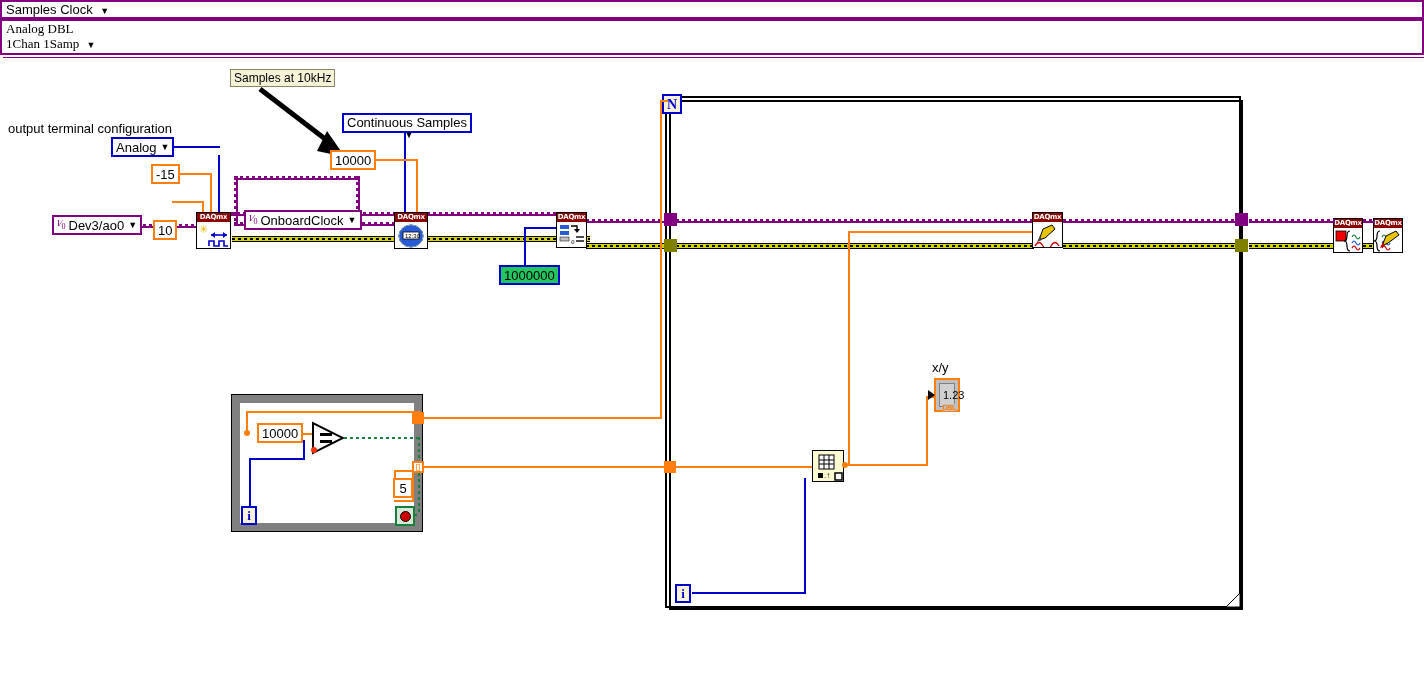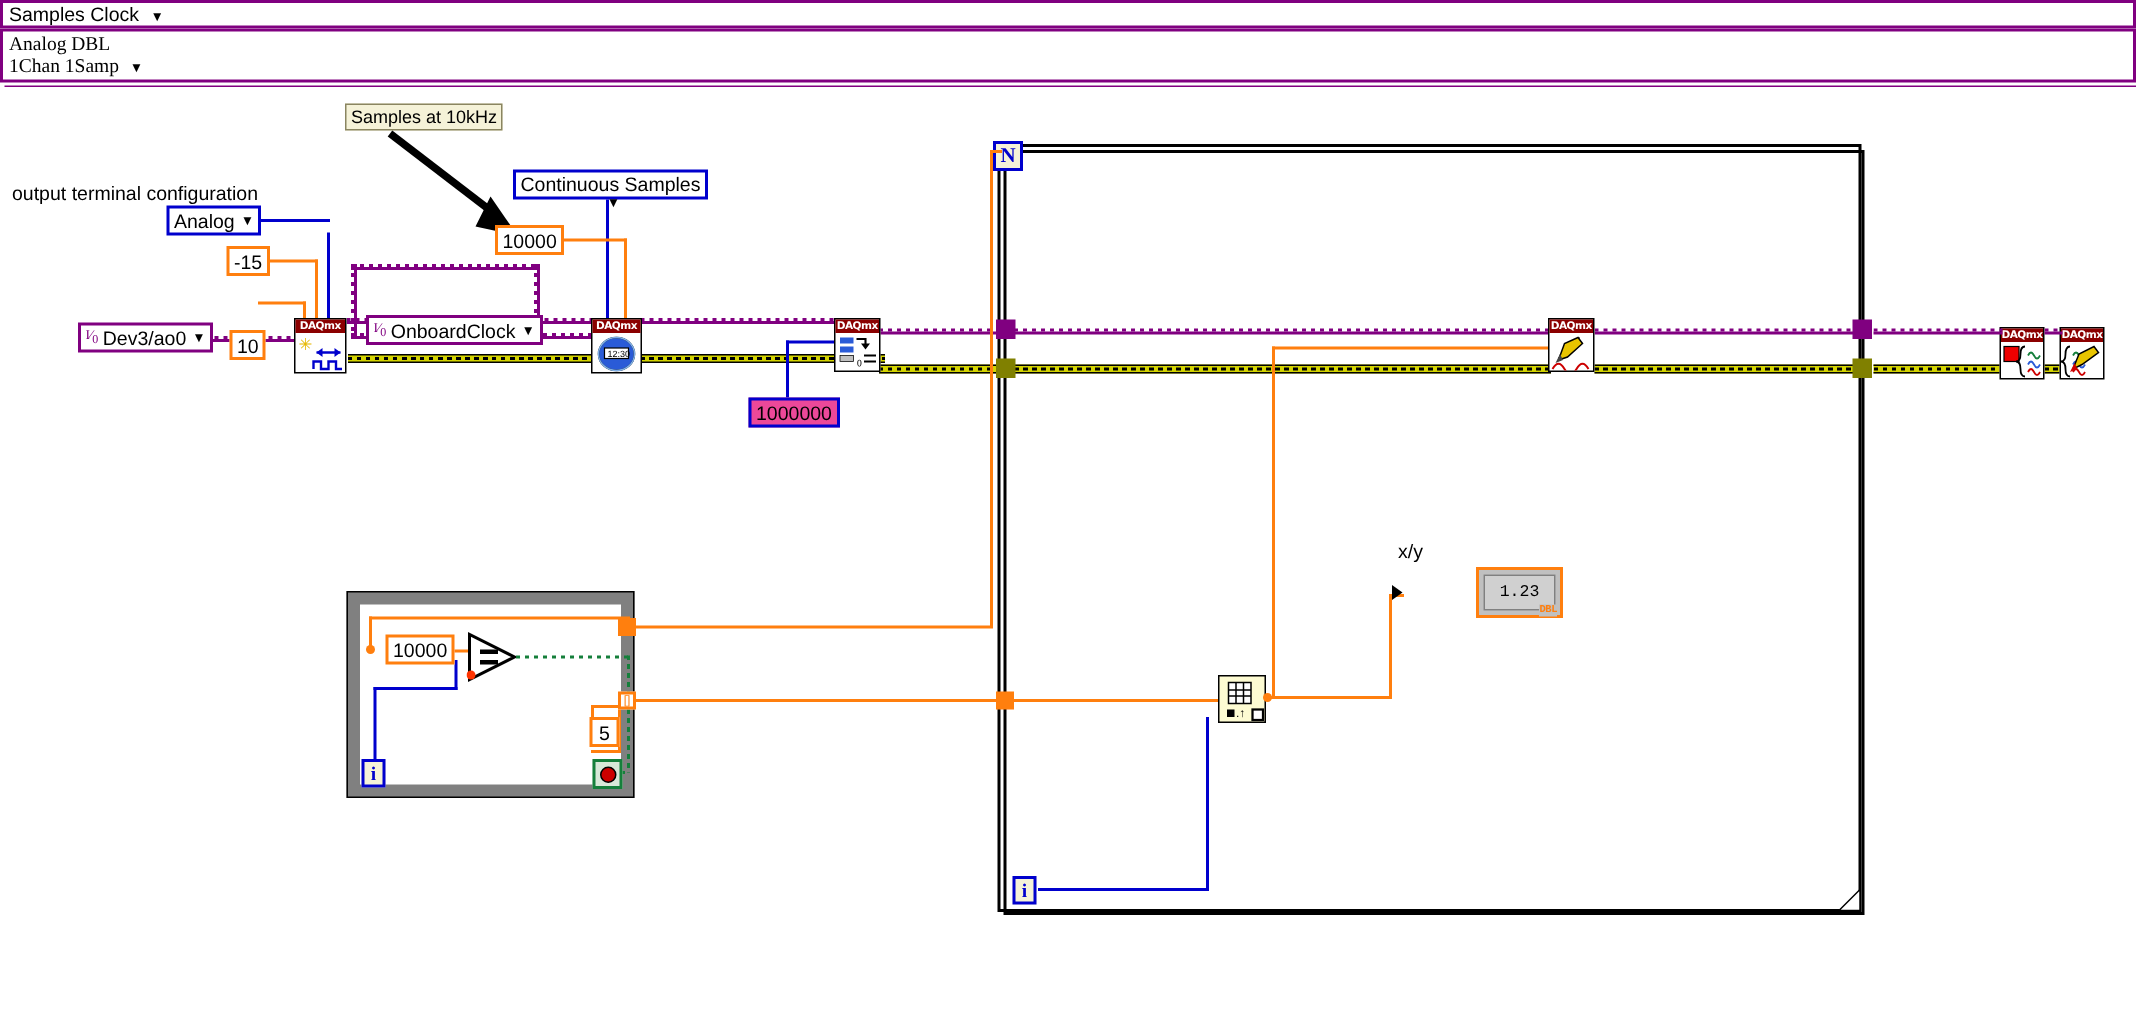--- a/index.html
+++ b/index.html
@@ -10,21 +10,21 @@
 
   
   .box{position:absolute;box-sizing:border-box;display:flex;align-items:center;
        background:#ffffff;white-space:nowrap;}
 
   
   .numconst{border:2px solid #ff7f0e;color:#000;font-size:13px;padding:0 3px;
             background:#fff;height:20px;}
   
   .numconstblue{border:2px solid #0000cd;color:#000;font-size:13px;padding:0 3px;
-            background:#ec4899;height:20px;}
+            background:#22c55e;height:20px;}
   
   .enumblue{border:2px solid #0000cd;background:#fff;color:#000;font-size:13px;
             padding:0 3px;height:20px;}
   
   .iopurple{border:2px solid #800080;background:#fff;color:#000;font-size:13px;
             padding:0 3px;height:20px;}
   
   .polysel{border:2px solid #800080;background:#fff;color:#000;font-size:13px;
            padding:0 4px;box-shadow:2px 2px 0 0 #fff, 3px 3px 0 0 #800080;}
   .dn{font-size:9px;color:inherit;margin-left:4px;}
@@ -246,21 +246,21 @@
 
   <div class="dotO" style="left:842px;top:462px;"></div>
   <div class="w wH orange" style="left:844px;top:464px;width:84px;"></div>
   <div class="w wV orange" style="left:926px;top:396px;height:70px;"></div>
   <div class="w wH orange" style="left:926px;top:396px;width:10px;"></div>
 
   <div class="w wV orange" style="left:848px;top:231px;height:234px;"></div>
   <div class="w wH orange" style="left:848px;top:231px;width:186px;"></div>
 
   <div class="label" style="left:932px;top:360px;font-size:13px;">x/y</div>
-  <div class="indwrap" style="left:984px;top:378px;width:58px;height:34px;font-family:Liberation Mono, monospace;">
+  <div class="indwrap" style="left:934px;top:378px;width:26px;height:34px;">
     <div class="indinner" style="height:100%;line-height:22px;">1.23</div>
     <div class="dblTag">DBL</div>
   </div>
   <div class="arrowIn" style="left:928px;top:390px;"></div>
 
   <div class="box iopurple" style="left:52px;top:215px;">
     <span style="font-size:9px;line-height:9px;margin-right:3px;color:#800080;font-family:'Liberation Serif',serif;">I⁄<sub style="font-size:8px">0</sub></span>
     <span>Dev3/ao0</span>
     <span class="dn">▼</span>
   </div>

